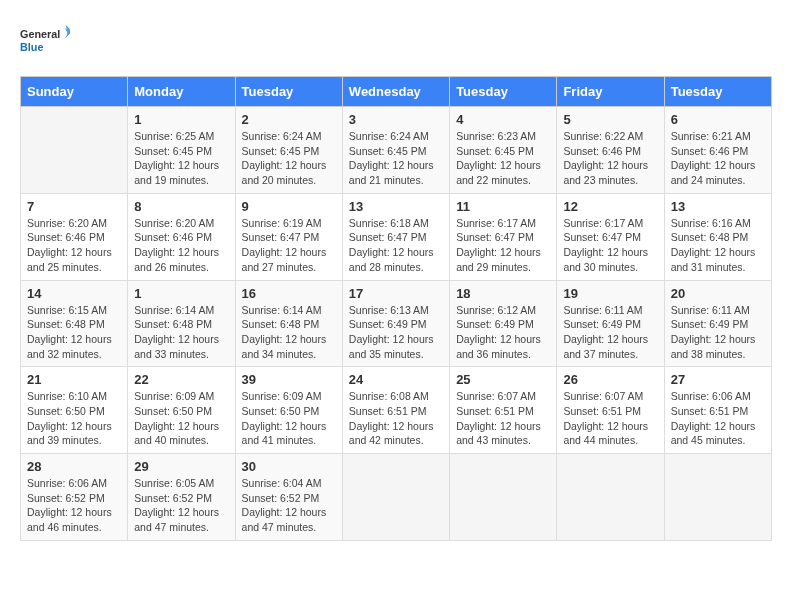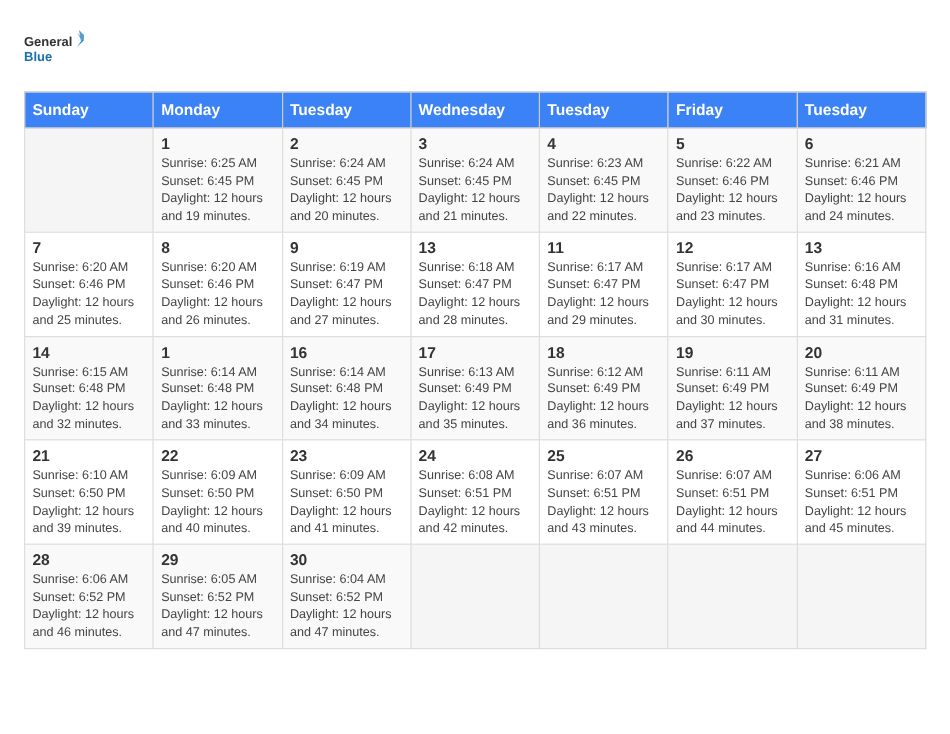--- a/index.html
+++ b/index.html
@@ -197,21 +197,21 @@
       <tr>
         <td>
           <span class="day-number">21</span>
           <div class="day-info">Sunrise: 6:10 AM<br>Sunset: 6:50 PM<br>Daylight: 12 hours and 39 minutes.</div>
         </td>
         <td>
           <span class="day-number">22</span>
           <div class="day-info">Sunrise: 6:09 AM<br>Sunset: 6:50 PM<br>Daylight: 12 hours and 40 minutes.</div>
         </td>
         <td>
-          <span class="day-number">23</span>
+          <span class="day-number">39</span>
           <div class="day-info">Sunrise: 6:09 AM<br>Sunset: 6:50 PM<br>Daylight: 12 hours and 41 minutes.</div>
         </td>
         <td>
           <span class="day-number">24</span>
           <div class="day-info">Sunrise: 6:08 AM<br>Sunset: 6:51 PM<br>Daylight: 12 hours and 42 minutes.</div>
         </td>
         <td>
           <span class="day-number">25</span>
           <div class="day-info">Sunrise: 6:07 AM<br>Sunset: 6:51 PM<br>Daylight: 12 hours and 43 minutes.</div>
         </td>

